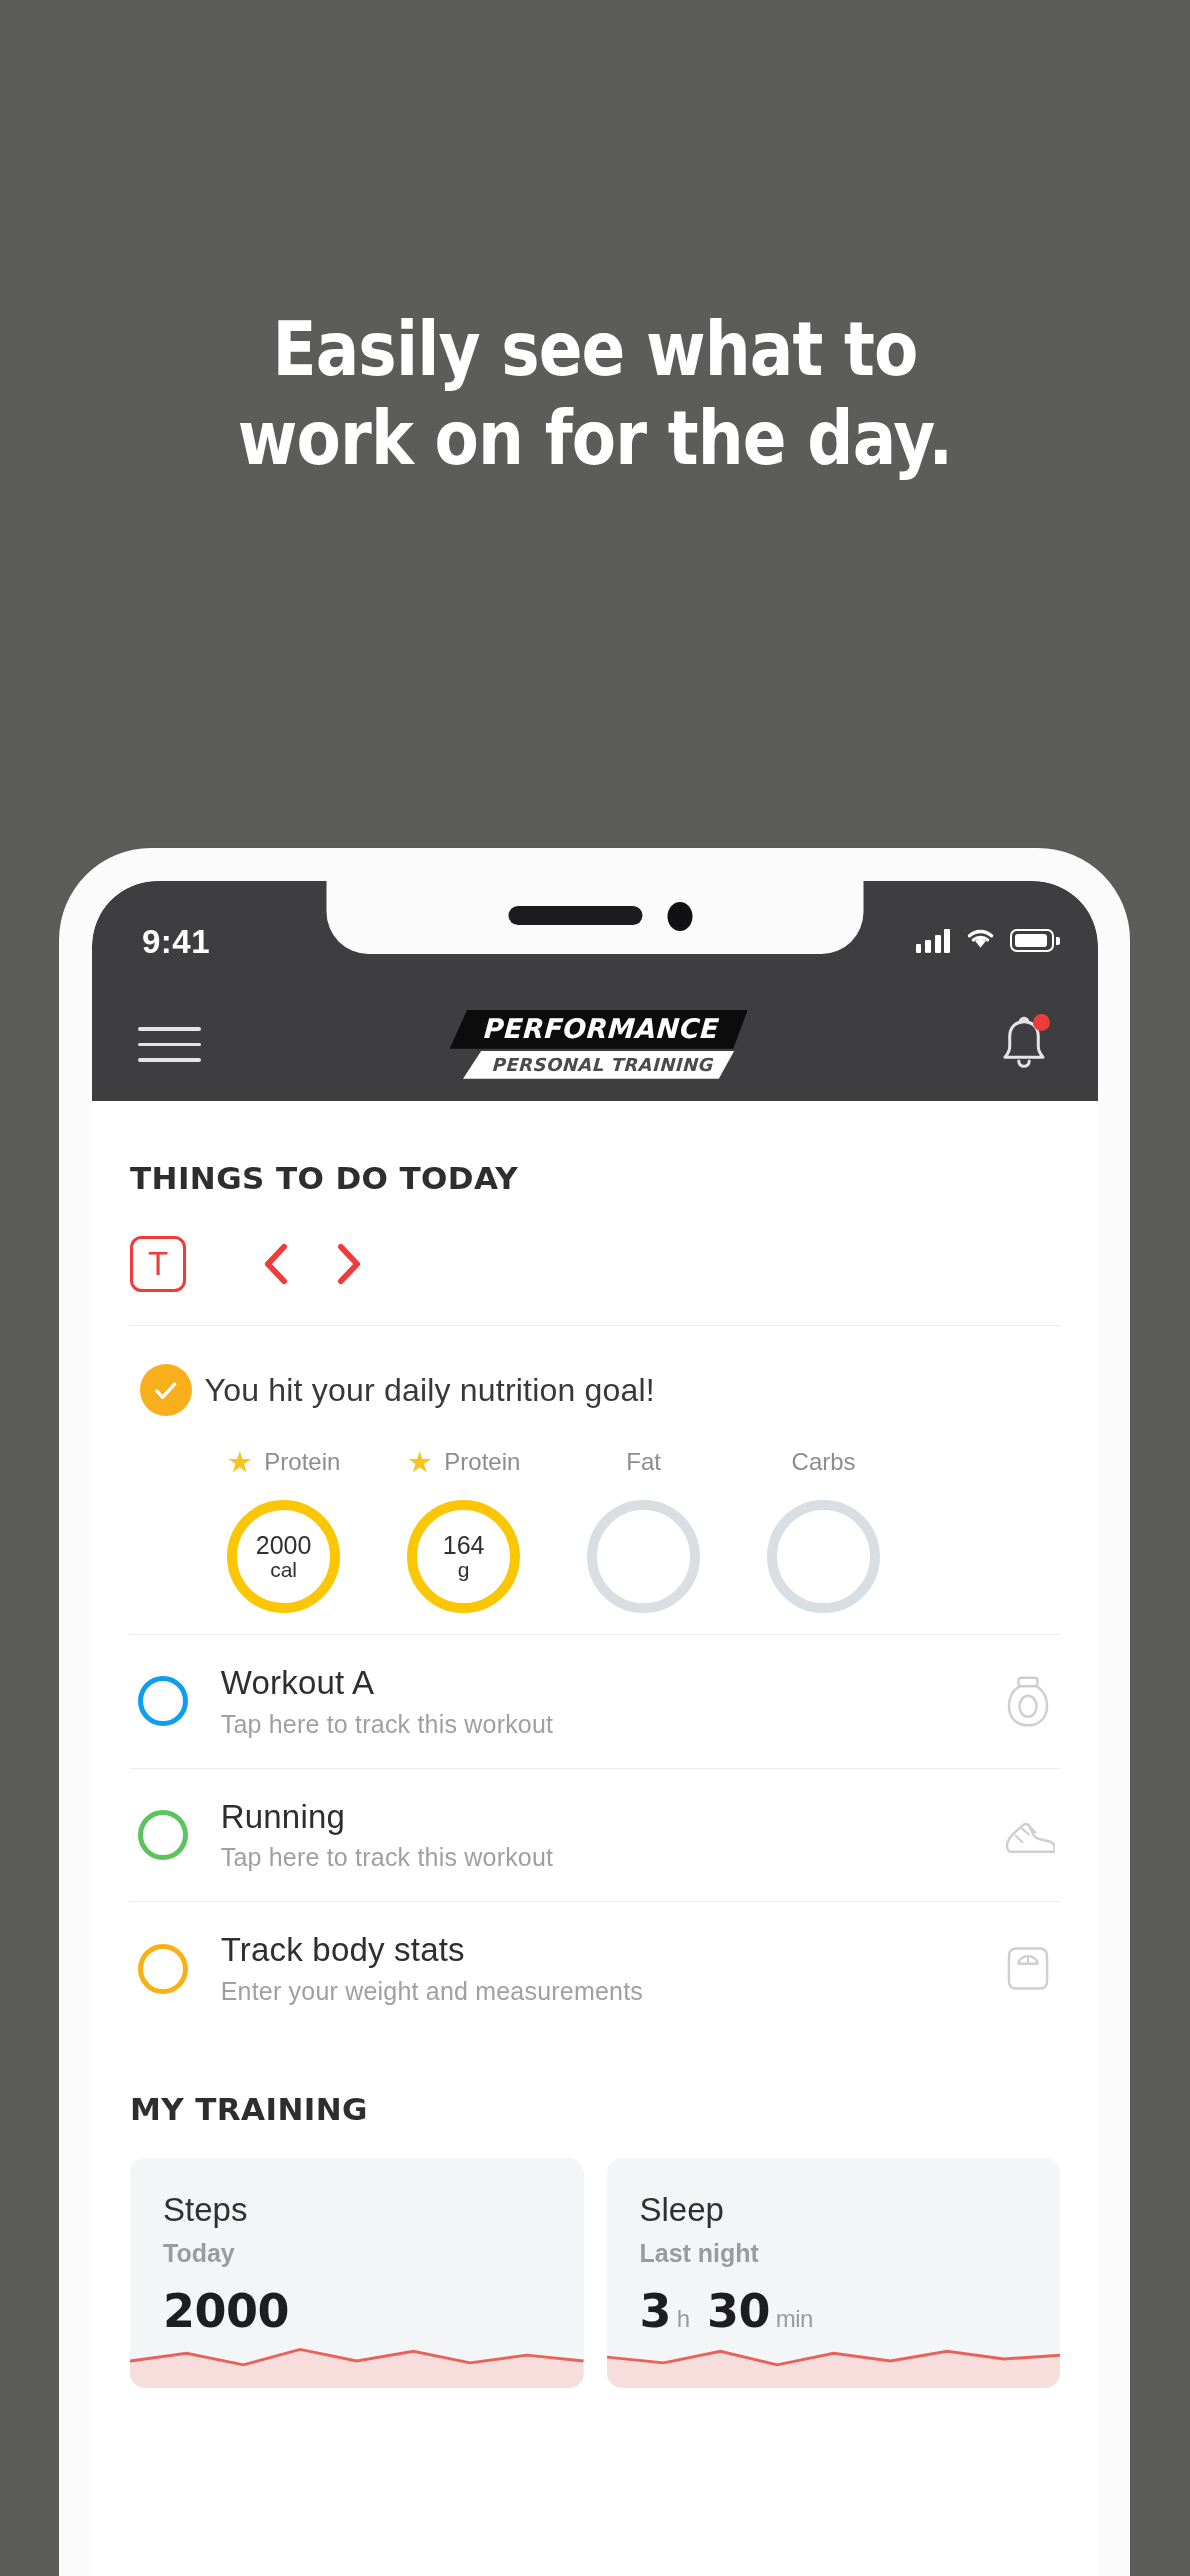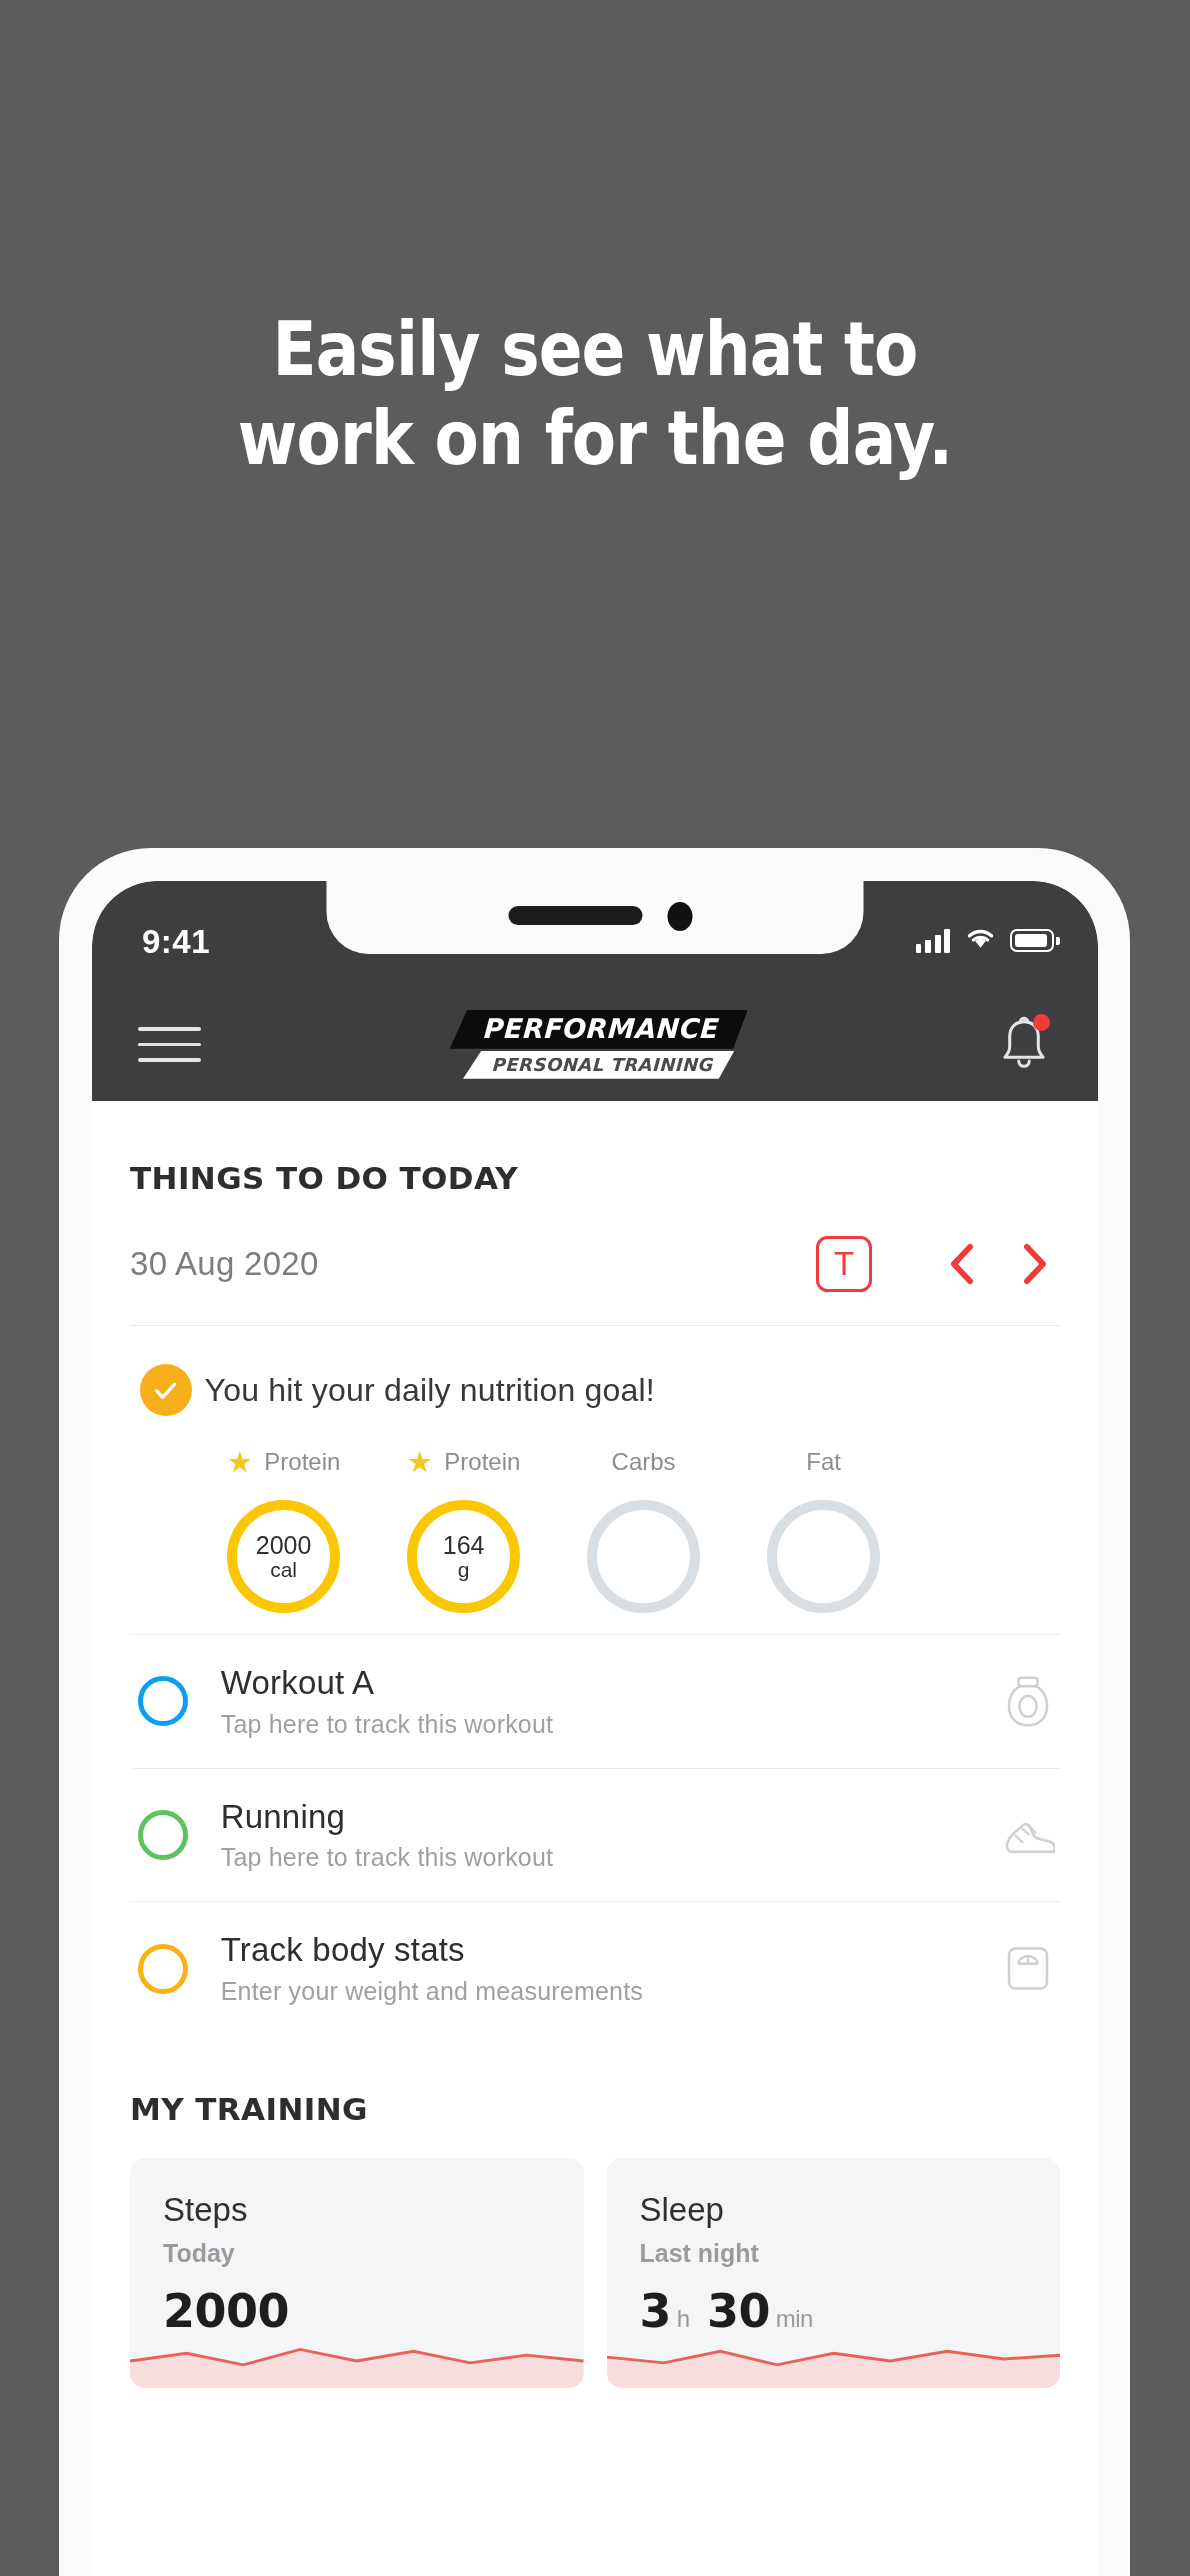--- a/index.html
+++ b/index.html
@@ -414,21 +414,20 @@
           <span class="dot"></span>
         </div>
       </div>
     </div>
 
     <div class="content">
 
       <div class="section-title">THINGS TO DO TODAY</div>
 
       <div class="daterow">
-        <div class="datetext">30 Aug 2020</div>
 
         <div class="tbtn">T</div>
 
         <div class="chev">
           <svg viewBox="0 0 34 46">
               <path d="M26 5 L9 23 L26 41" fill="none" stroke="#ee3b3b" stroke-width="6" stroke-linecap="round" stroke-linejoin="round"></path>
             </svg>
         </div>
         <div class="chev">
           <svg viewBox="0 0 34 46">
@@ -465,31 +464,31 @@
               <span>Protein</span>
             </div>
             <div class="ring gold">
               <span class="v">164</span>
               <span class="u">g</span>
             </div>
           </div>
 
           <div class="macro">
             <div class="macro-lab">
-              <span>Carbs</span>
+              <span>Fat</span>
             </div>
             <div class="ring">
               <span class="v"></span>
               <span class="u"></span>
             </div>
           </div>
 
           <div class="macro">
             <div class="macro-lab">
-              <span>Fat</span>
+              <span>Carbs</span>
             </div>
             <div class="ring">
               <span class="v"></span>
               <span class="u"></span>
             </div>
           </div>
         </div>
       </div>
 
       <div class="task">

